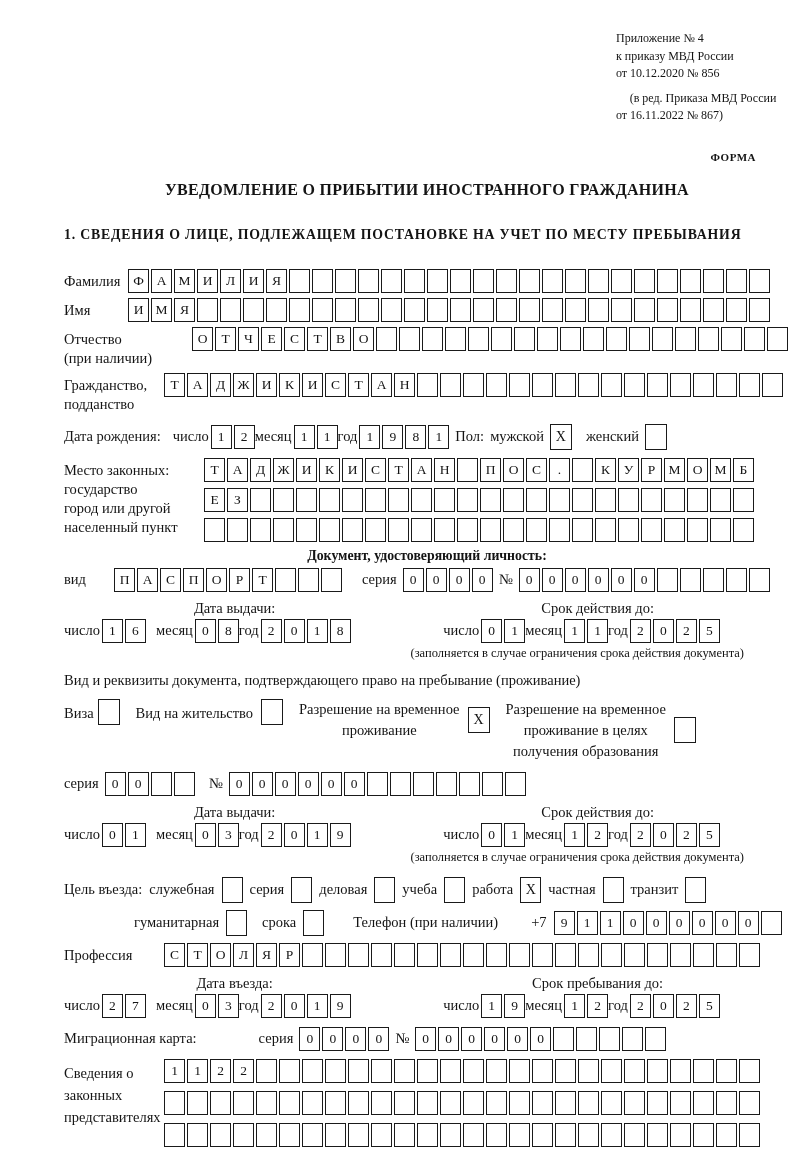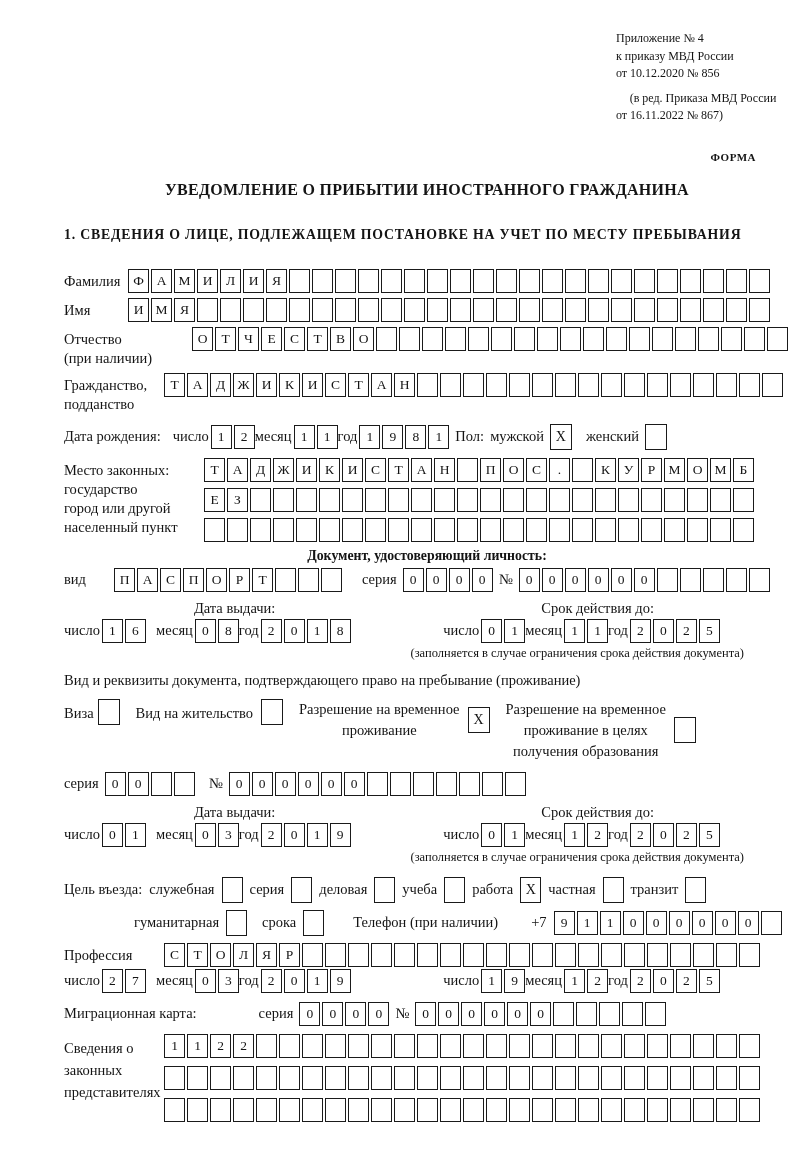--- a/index.html
+++ b/index.html
@@ -594,20 +594,24 @@
         <span class="cell"></span>
         <span class="cell"></span>
         <span class="cell"></span>
         <span class="cell"></span>
         <span class="cell"></span>
         <span class="cell"></span>
         <span class="cell"></span>
       </div>
   </div>
 
+  <div class="date-headers">
+    <div class="dh-left">Дата въезда:</div>
+    <div class="dh-right">Срок пребывания до:</div>
+  </div>
   <div class="date-pair">
     <div class="dp-left">
       <div class="dgroup">
         <span class="dlab">число</span>
         <span class="cells">
             <span class="cell">2</span>
             <span class="cell">7</span>
           </span>
         <span class="dlab" style="margin-left:10px;">месяц</span>
         <span class="cells">

